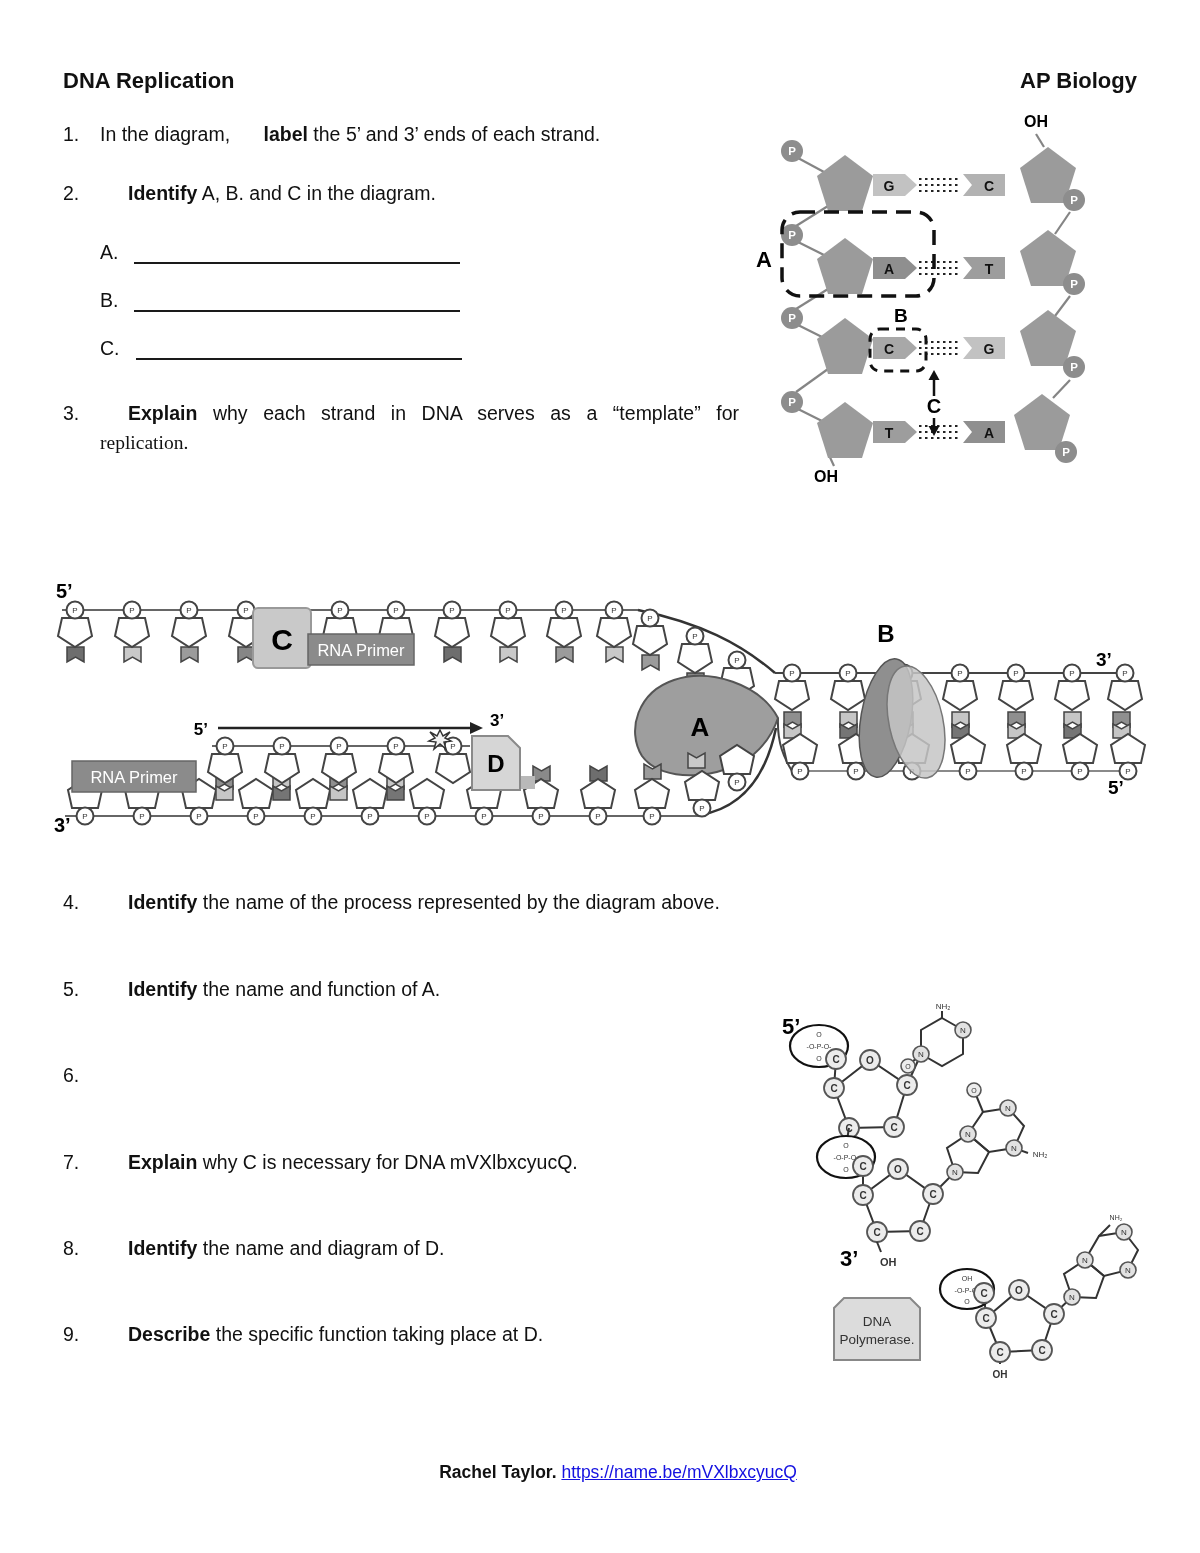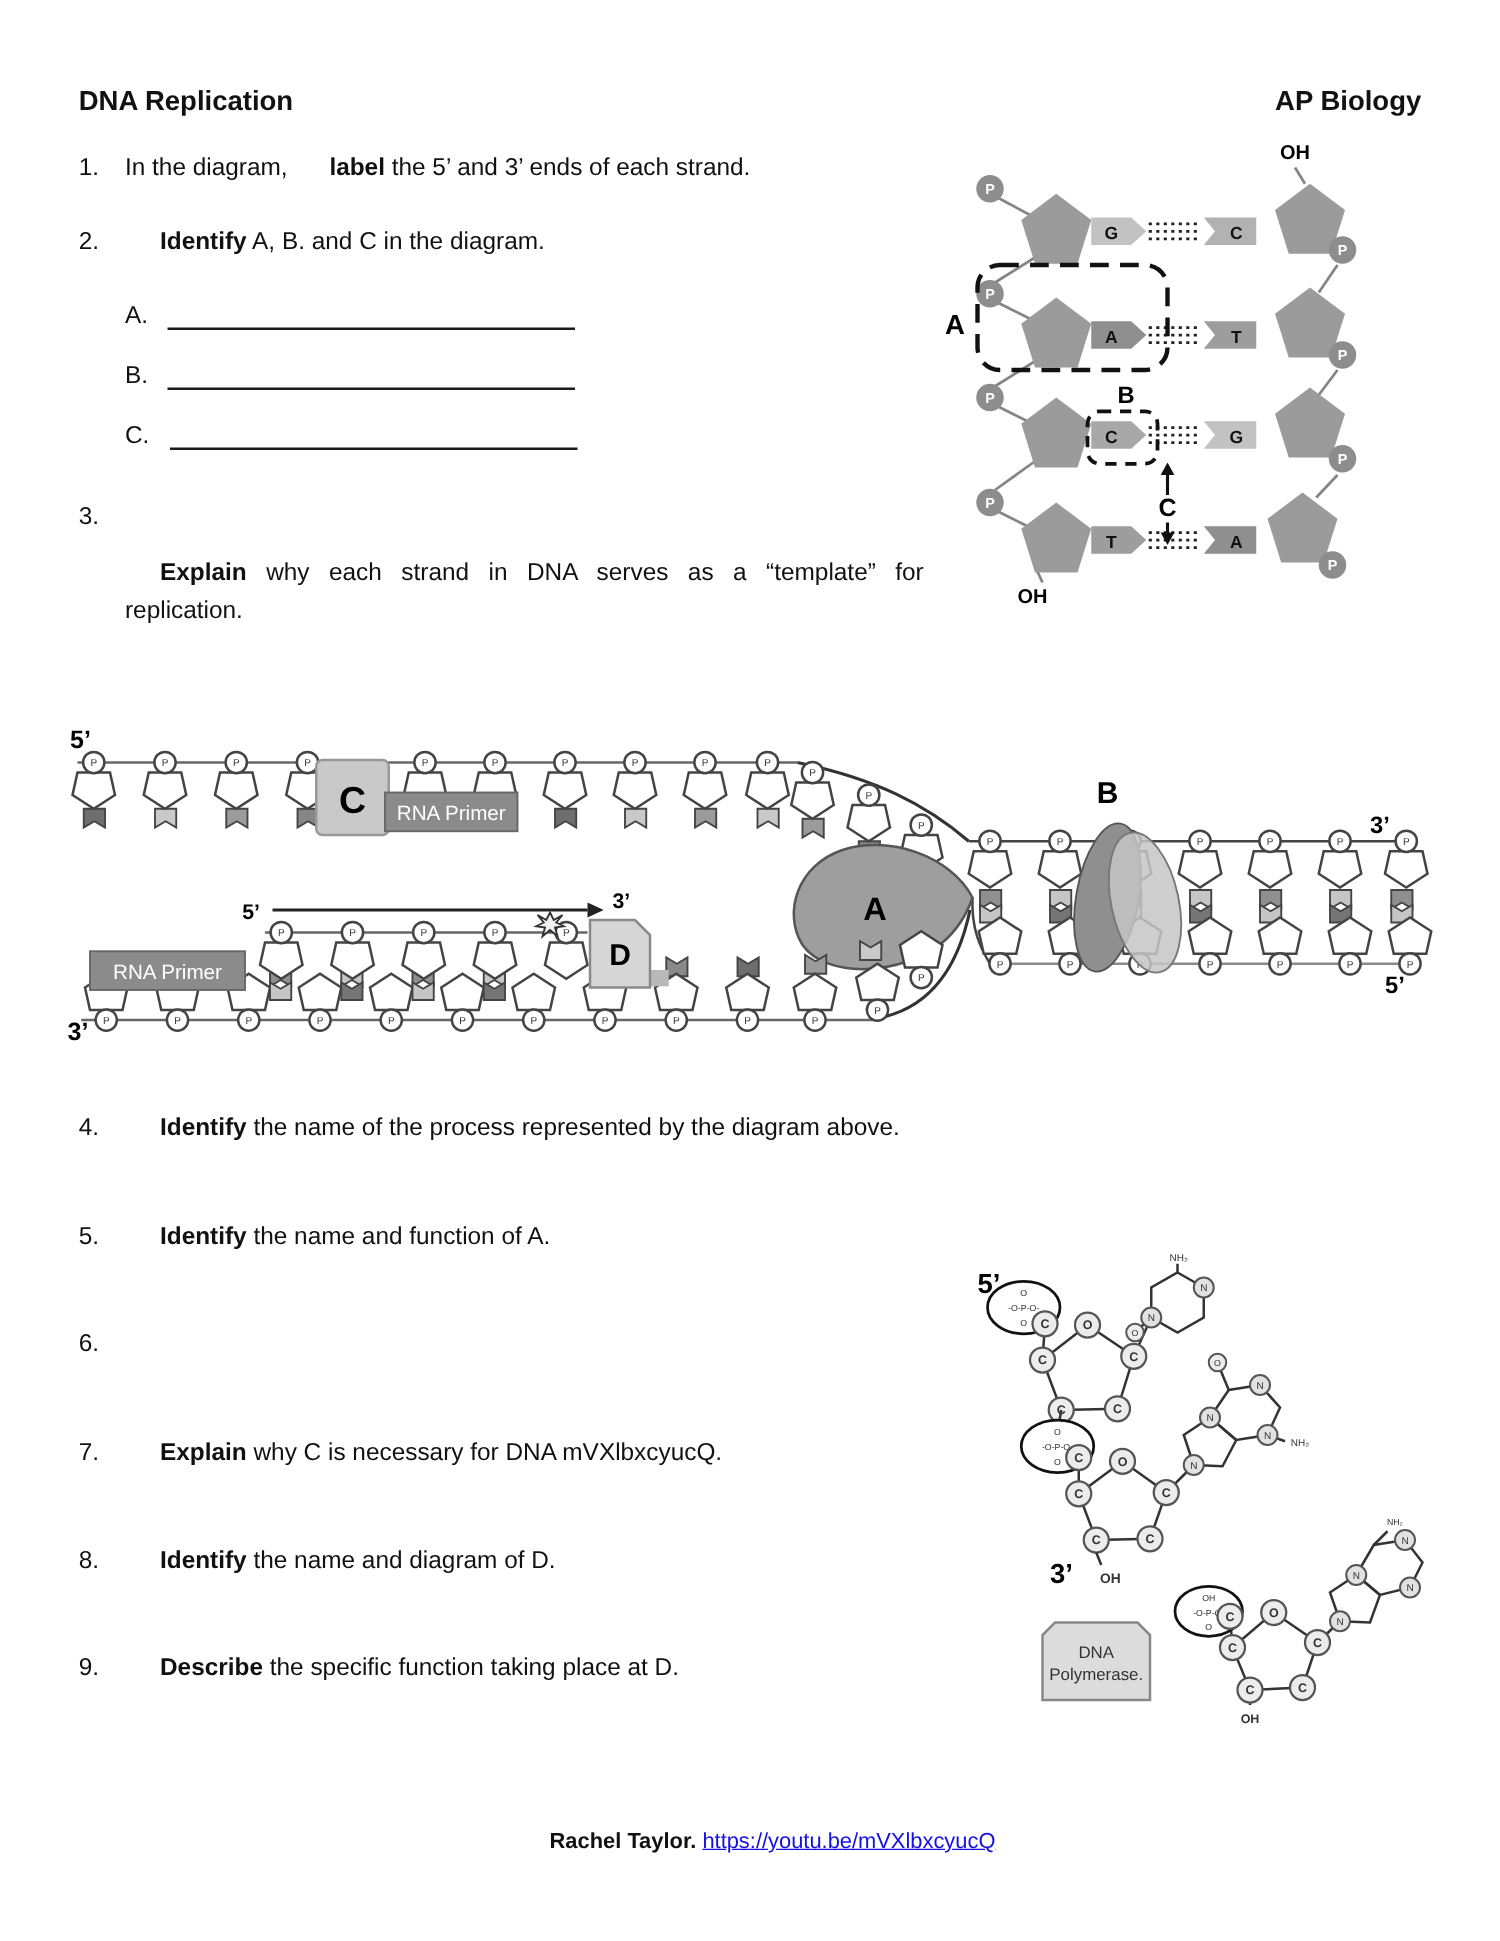--- a/index.html
+++ b/index.html
@@ -5,23 +5,23 @@
   html,body{margin:0;padding:0;background:#e8e8e8;}
   .page{position:relative;width:1200px;height:1553px;background:#ffffff;margin:0 auto;
         font-family:"Liberation Sans",sans-serif;color:#111;overflow:hidden;}
   .hdr{position:absolute;left:63px;right:63px;top:68px;display:flex;justify-content:space-between;
        font-size:22px;font-weight:700;text-align:right;}
   .q{position:absolute;left:63px;width:720px;display:flex;gap:15px;font-size:19.5px;line-height:1.32;}
   .q .n{flex:none;width:22px;}
   .b{font-weight:700;padding-left:28px;}
   .q3wrap{position:absolute;left:63px;top:398px;width:676px;font-size:19.5px;line-height:1.55;}
   .q3line1{display:flex;gap:15px;}
-  .q3line1 .txt{flex:1;text-align:justify;text-align-last:justify;margin-top:45px;}
+  .q3line1 .txt{flex:1;text-align:justify;text-align-last:justify;}
   .q3line1 .n{flex:none;width:22px;}
-  .q3line2{margin-left:37px;}
+  .q3line2{margin-left:37px;font-family:Liberation Serif, serif;}
   .blank{position:absolute;left:100px;display:flex;align-items:flex-end;font-size:19.5px;}
   .blank .line{width:326px;height:24px;border-bottom:2px solid #1a1a1a;margin-left:16px;}
   .ftr{position:absolute;left:0;right:0;top:1462px;text-align:center;font-size:17.5px;}
   .ftr .auth{font-weight:700;padding-left:36px;}
   .ftr a{color:#1411e0;text-decoration:underline;}
   svg{position:absolute;}
   svg text{font-family:"Liberation Sans",sans-serif;}
 </style>
 </head>
 <body>
@@ -480,16 +480,16 @@
       <use href="#atN" x="310" y="295"></use>
         <use href="#atN" x="323" y="258"></use>
       <use href="#atN" x="366" y="268"></use>
         <use href="#atN" x="362" y="230"></use>
       <text x="354" y="218" font-size="7" fill="#333" text-anchor="middle">NH₂</text>
     </g>
   </svg>
 
   <div class="ftr">
     <span class="auth">Rachel Taylor.</span>
-    <a href="#">https://youtu.be/mVXlbxcyucQ</a>
+    <a href="#">https://name.be/mVXlbxcyucQ</a>
   </div>
 
 </div>
 
 </body></html>

